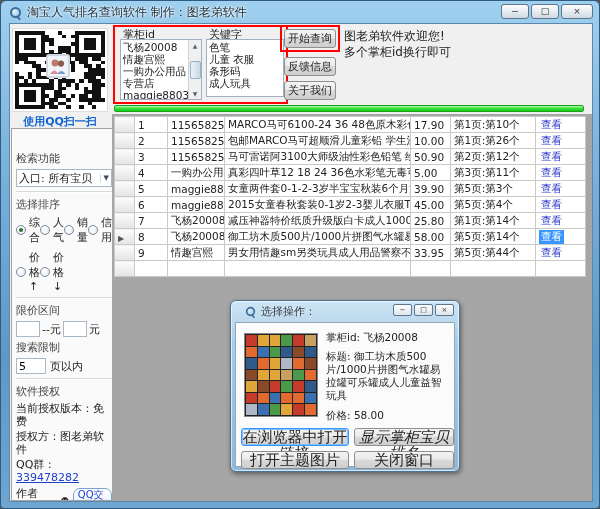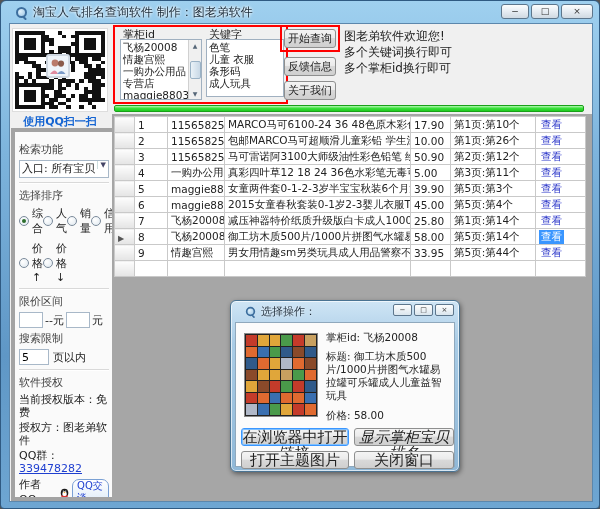--- a/index.html
+++ b/index.html
@@ -5,43 +5,43 @@
   :root{
     --link:#1f3fd0; --selection:#3a96ff; --promo:#ff0000; --highlight:#ff0000;
     --progress:#2fd42f; --caption:#1464d2; --viewlink:#2b36c9;
   }
   *{box-sizing:border-box;margin:0;padding:0;font-family:"DejaVu Sans","Liberation Sans",sans-serif;}
   body{width:600px;height:509px;overflow:hidden;background:#555;}
   
   .window{position:relative;width:600px;height:509px;
     background:linear-gradient(180deg,#9fd0ef 0%,#7db4dd 30%,#5f97c6 70%,#6ea6d2 100%);
     border:1px solid #2f5a82;border-radius:6px 6px 4px 4px;}
-  .titlebar{position:absolute;left:0;top:0;right:0;height:22px;display:flex;align-items:center;padding:0 14px;}
+  .titlebar{position:absolute;left:0;top:0;right:0;height:22px;display:flex;align-items:center;padding:0 8px;}
   .title-text{font-size:12px;color:#1b2b3a;text-shadow:0 0 3px #fff,0 0 3px #fff;margin-left:5px;white-space:nowrap;}
   .winbtns{position:absolute;right:6px;top:3px;display:flex;gap:2px;}
   .win-btn{width:28px;height:15px;border:1px solid #5d768c;border-radius:3px;
     background:linear-gradient(180deg,#fdfdfd,#e8eef4 45%,#cfd9e2);font-size:9px;line-height:13px;
     text-align:center;color:#333;cursor:pointer;}
   .win-btn.close{width:32px;}
   .mag-icon{width:13px;height:13px;display:inline-block;position:relative;}
   .mag-icon::before{content:"";position:absolute;left:1px;top:1px;width:7px;height:7px;border:2px solid #3c6e9e;border-radius:50%;background:radial-gradient(circle at 35% 35%,#dff0fb,#9cc6e4);}
   .mag-icon::after{content:"";position:absolute;right:1px;bottom:0;width:5px;height:2px;background:#3c6e9e;transform:rotate(45deg);border-radius:1px;}
   .client{position:absolute;left:8px;top:22px;width:584px;height:479px;background:#f0f0f0;border:1px solid #5c87ac;overflow:hidden;}
   
   .qr{position:absolute;left:2px;top:4px;width:96px;height:84px;background:#fff;border:1px solid #ddd;
     display:grid;grid-template-columns:repeat(21,1fr);grid-template-rows:repeat(21,1fr);padding:2px;}
   .qr i{display:block;}
   .qr i.b{background:#111;}
   .qr-avatar{position:absolute;left:36px;top:30px;width:24px;height:24px;background:#eef4fa;border:2px solid #cfd8e2;border-radius:3px;display:flex;align-items:center;justify-content:center;}
   .qr-caption{position:absolute;left:0;top:90px;width:100px;text-align:center;font-size:11px;font-weight:bold;color:var(--caption);}
   .side-panel{position:absolute;left:1px;top:104px;width:106px;height:373px;background:#fafafa;
-    border:4px solid #a3a3a3;padding:8px 4px;font-size:11px;color:#222;overflow:hidden;}
+    border:1px solid #a3a3a3;padding:20px 4px;font-size:11px;color:#222;overflow:hidden;}
   .sec-label{color:#444;margin:2px 0 3px 0;}
   .sep{border-top:1px solid #d9d9d9;border-bottom:1px solid #fff;margin:4px 0;}
-  .combo{background:#fff;border:1px solid #a8b8c8;height:18px;display:flex;align-items:flex-start;padding:0 2px;font-size:11px;}
+  .combo{background:#fff;border:1px solid #a8b8c8;height:18px;display:flex;align-items:center;padding:0 2px;font-size:11px;}
   .combo .arrow{margin-left:auto;font-size:7px;color:#446;border-left:1px solid #cdd;padding-left:3px;}
   .radio-grid{display:grid;grid-template-columns:1fr 1fr 1fr 1fr;row-gap:5px;margin:3px 0 2px 0;}
   .radio-item{display:flex;align-items:center;gap:3px;font-size:11px;cursor:pointer;}
   .radio{width:10px;height:10px;border:1px solid #7a8a9a;border-radius:50%;background:radial-gradient(circle at 35% 35%,#fff,#dfe8ef);position:relative;flex:0 0 10px;}
   .radio.checked::after{content:"";position:absolute;left:2px;top:2px;width:4px;height:4px;border-radius:50%;background:#2c6e2c;}
   .range-row{display:flex;align-items:center;gap:2px;margin:2px 0 3px 0;font-size:11px;}
   .tiny-input{width:24px;height:16px;border:1px solid #a8b8c8;background:#fff;font-size:11px;padding:0 2px;}
   .limit-row{display:flex;align-items:center;gap:4px;margin:2px 0 2px 0;}
   .limit-row .tiny-input{width:30px;}
   .side-line{margin:2px 0;line-height:13px;}
@@ -657,21 +657,20 @@
       <div>成人玩具</div>
     </div>
 
     <div class="redbox-start"></div>
     <div class="btn" style="left:274px;top:5px;">开始查询</div>
     <div class="btn" style="left:274px;top:33px;">反馈信息</div>
     <div class="btn" style="left:274px;top:57px;">关于我们</div>
 
     <div class="welcome">
       <div>图老弟软件欢迎您!</div>
-      <div>多个关键词换行即可</div>
       <div>多个掌柜id换行即可</div>
     </div>
 
     <div class="progress"></div>
 
     <div class="gray-panel"></div>
     <table class="grid">
       <colgroup>
           <col style="width:20px">
           <col style="width:33px">

